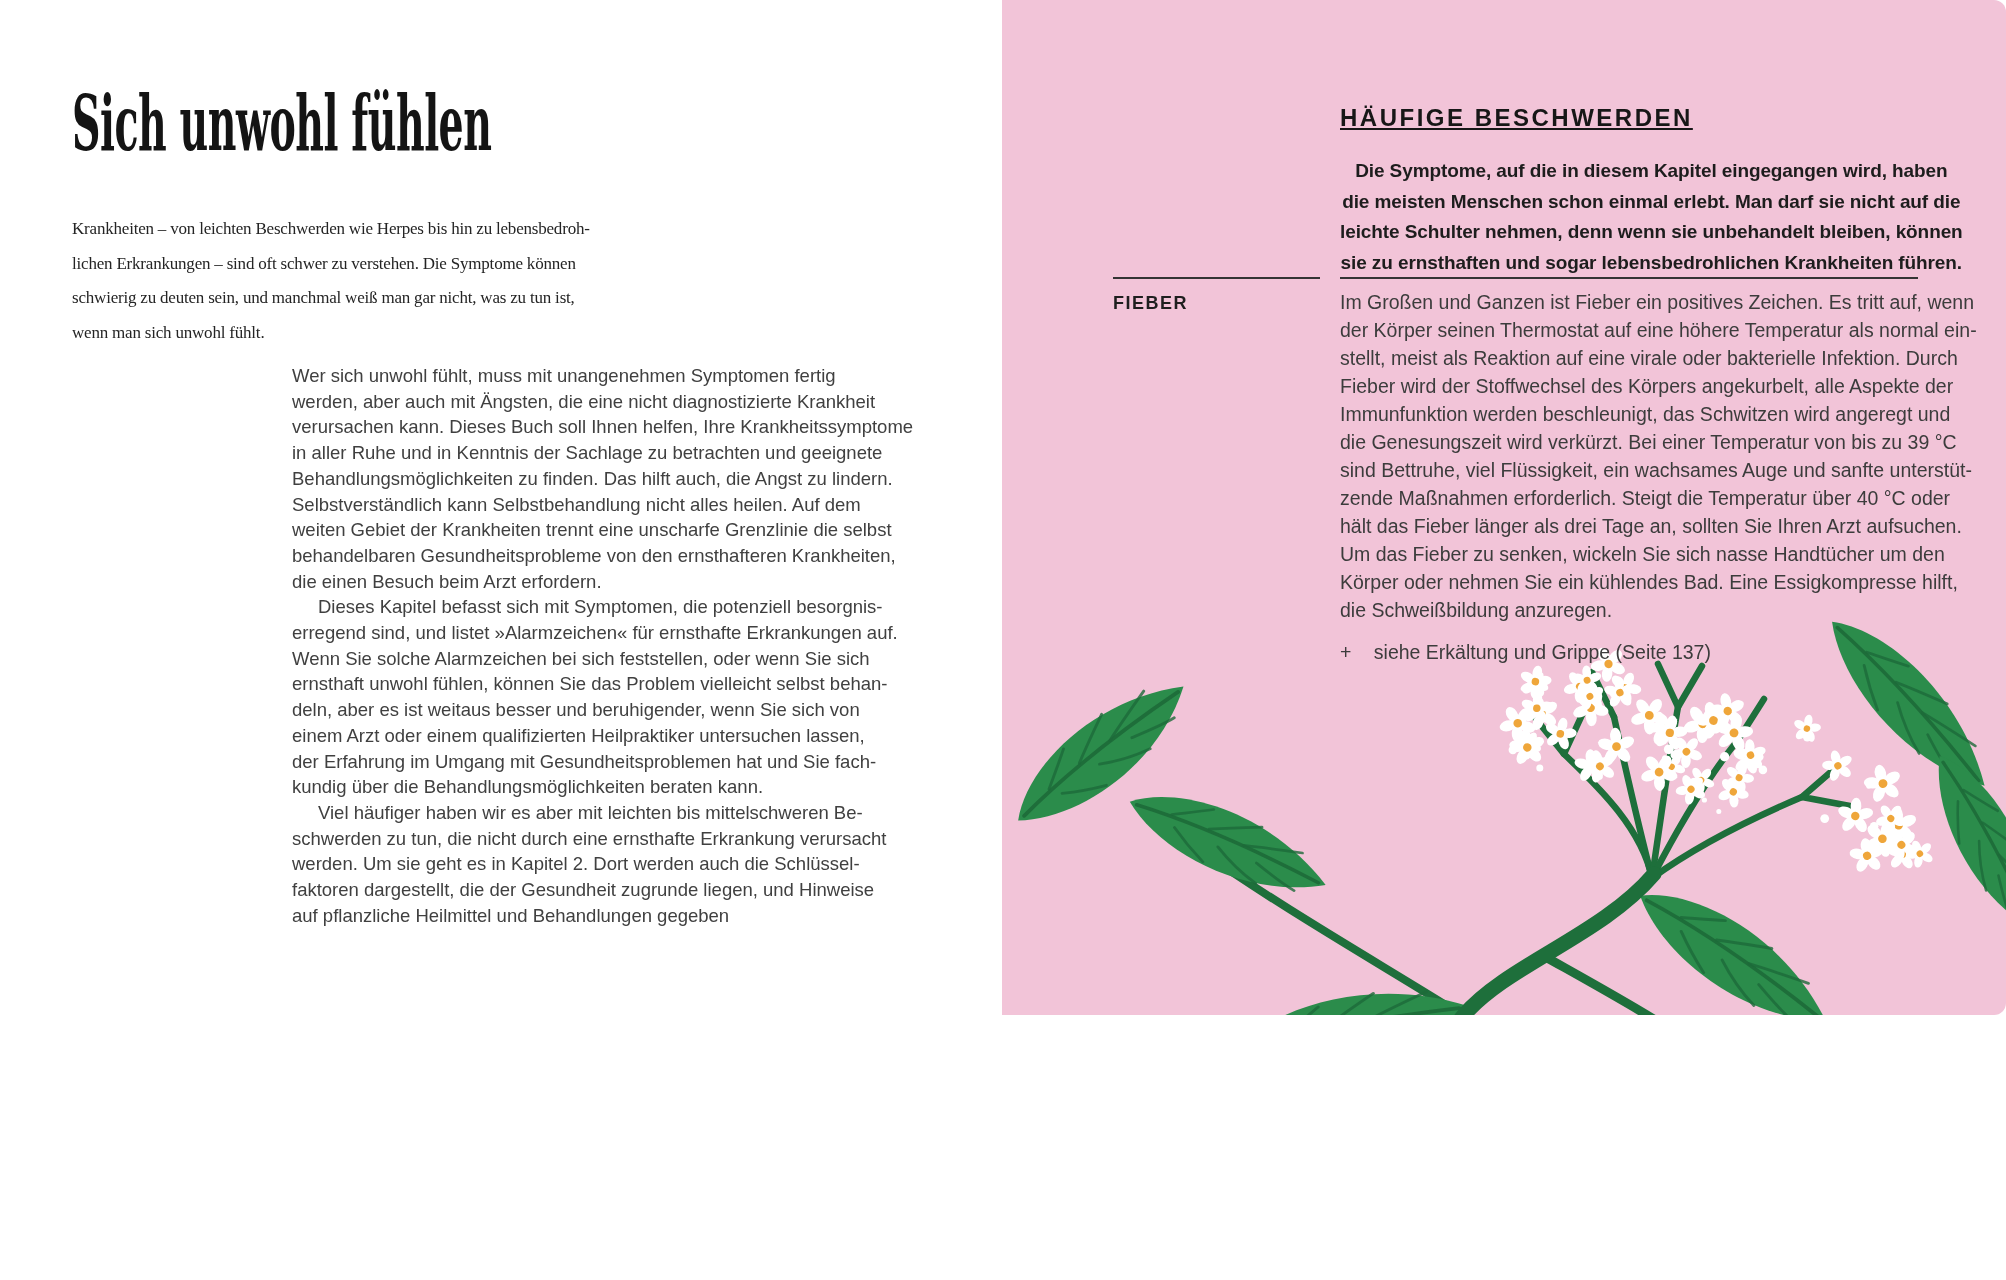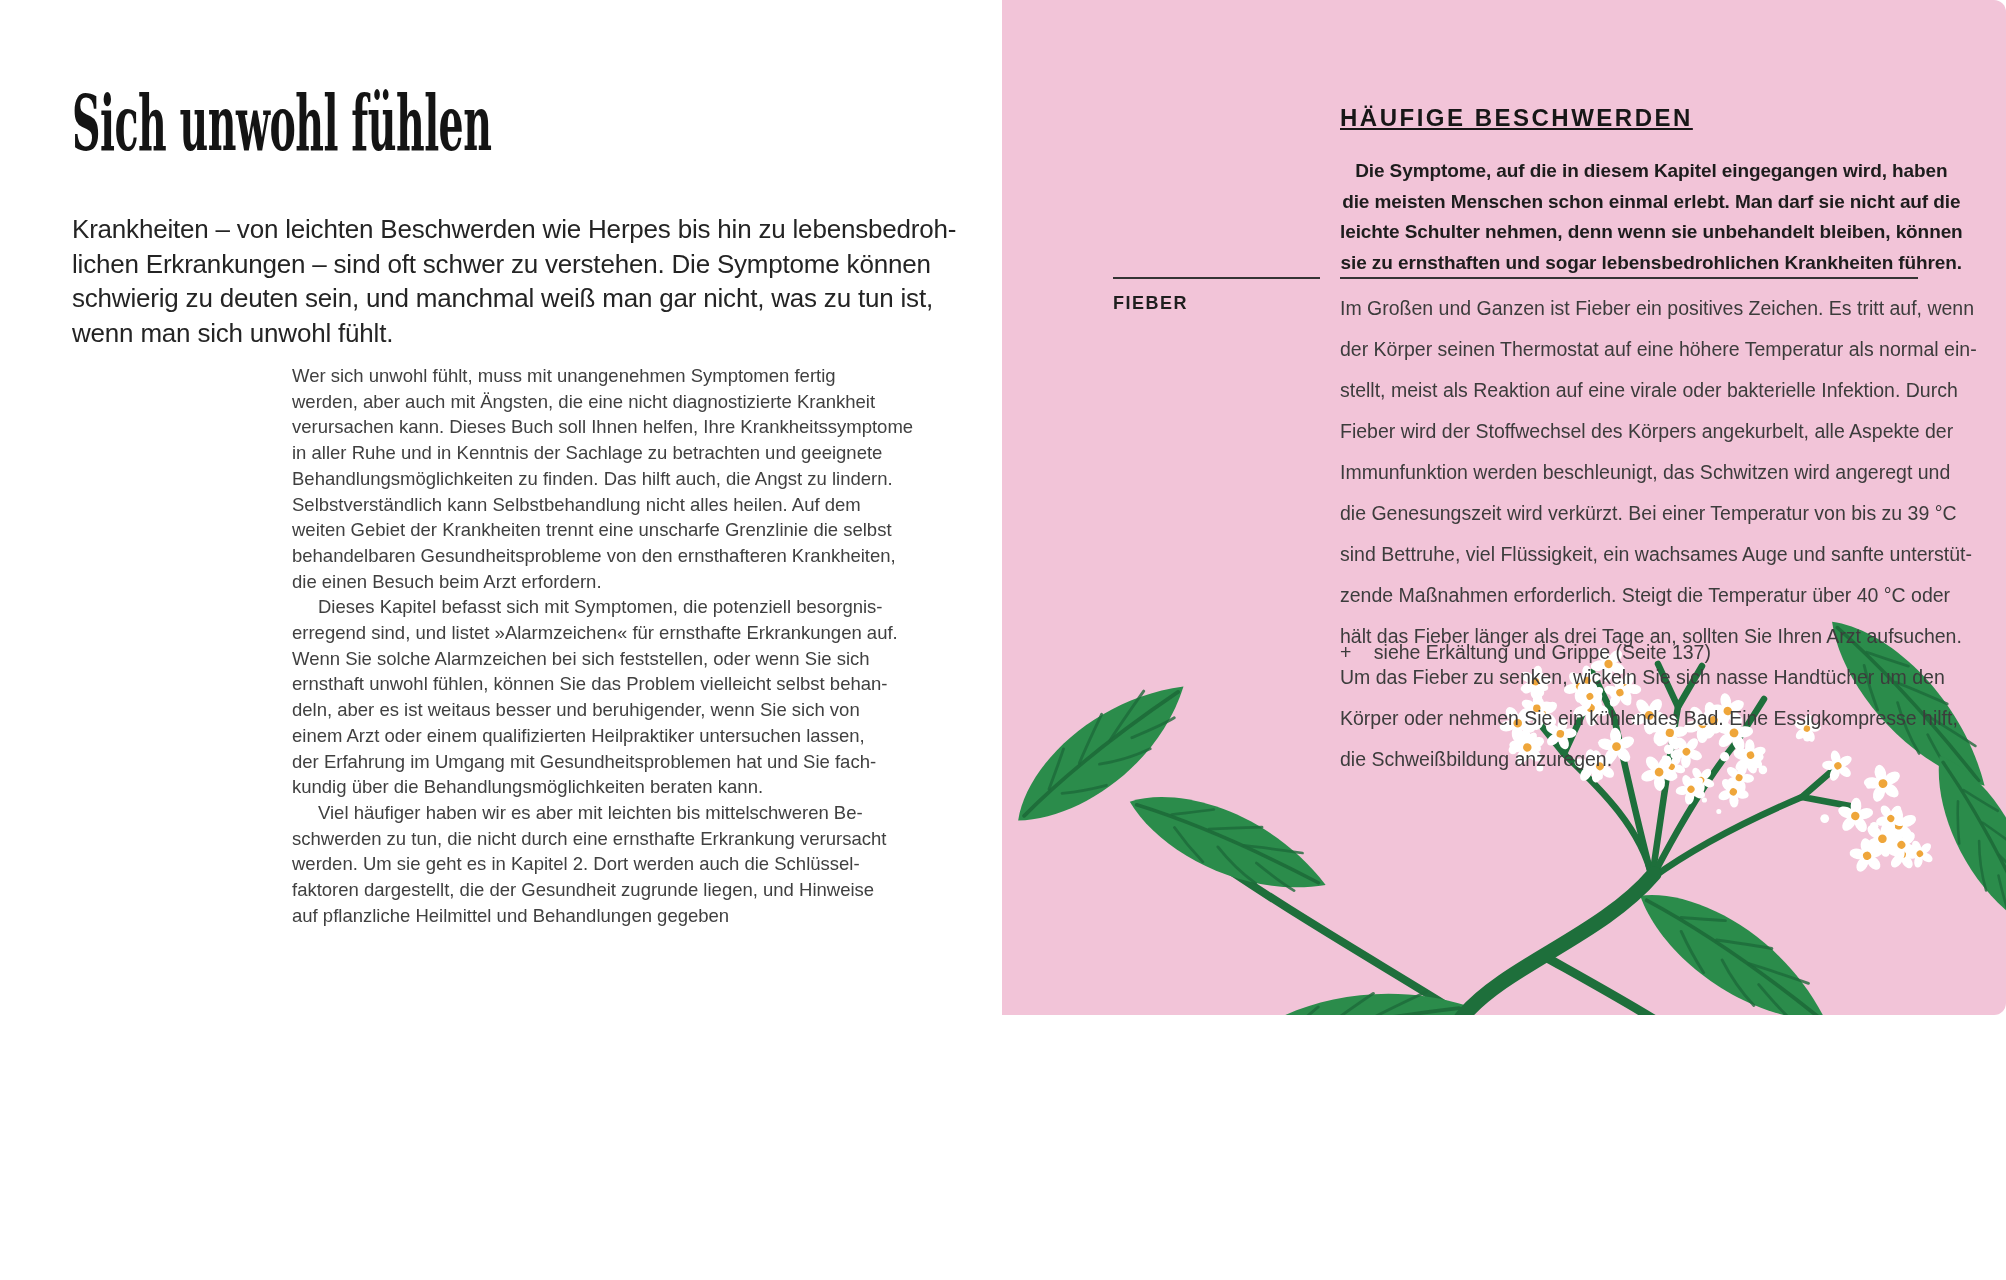--- a/index.html
+++ b/index.html
@@ -23,22 +23,23 @@
   .page-right > *{z-index:2;}
   
   .chapter-title{
     position:absolute;left:72px;top:86px;
     font-family:"DejaVu Serif",serif;font-weight:700;font-size:76px;line-height:1;
     color:#141414;white-space:nowrap;letter-spacing:-1px;
     transform:scaleX(0.52);transform-origin:0 0;
   }
   .lead{
     position:absolute;left:72px;top:212px;
-    font-size:26px;line-height:34.5px;letter-spacing:-0.2px;color:#242424;
+    font-size:17px;line-height:34.5px;letter-spacing:-0.2px;color:#242424;
     white-space:nowrap;
+    font-family:Liberation Serif, serif;
   }
   .bodycol{
     position:absolute;left:292px;top:363px;
     font-size:18.5px;line-height:25.7px;color:var(--body-ink);
     white-space:nowrap;
   }
   .bodycol p{margin:0;}
   .bodycol p.ind{text-indent:26px;}
   .page-footer{
     position:absolute;left:72px;top:1194px;
@@ -60,21 +61,21 @@
   }
   .rule{position:absolute;top:277px;height:1.5px;background:#343434;z-index:2;}
   .rule-label{left:111px;width:207px;}
   .rule-body{left:338px;width:578px;}
   .topic-label{
     position:absolute;left:111px;top:293px;
     font-size:18px;font-weight:700;letter-spacing:1.5px;color:#1f1f1f;z-index:2;
   }
   .topic-body{
     position:absolute;left:338px;top:288px;
-    font-size:19.5px;line-height:41px;color:#3c3c3c;white-space:nowrap;z-index:2;
+    font-size:19.5px;line-height:28px;color:#3c3c3c;white-space:nowrap;z-index:2;
   }
   .crossref{
     position:absolute;left:338px;top:641px;
     font-size:19.5px;color:#3c3c3c;white-space:nowrap;z-index:2;
   }
   .crossref .plus{display:inline-block;margin-right:17px;}
 </style>
 </head>
 <body>
 

